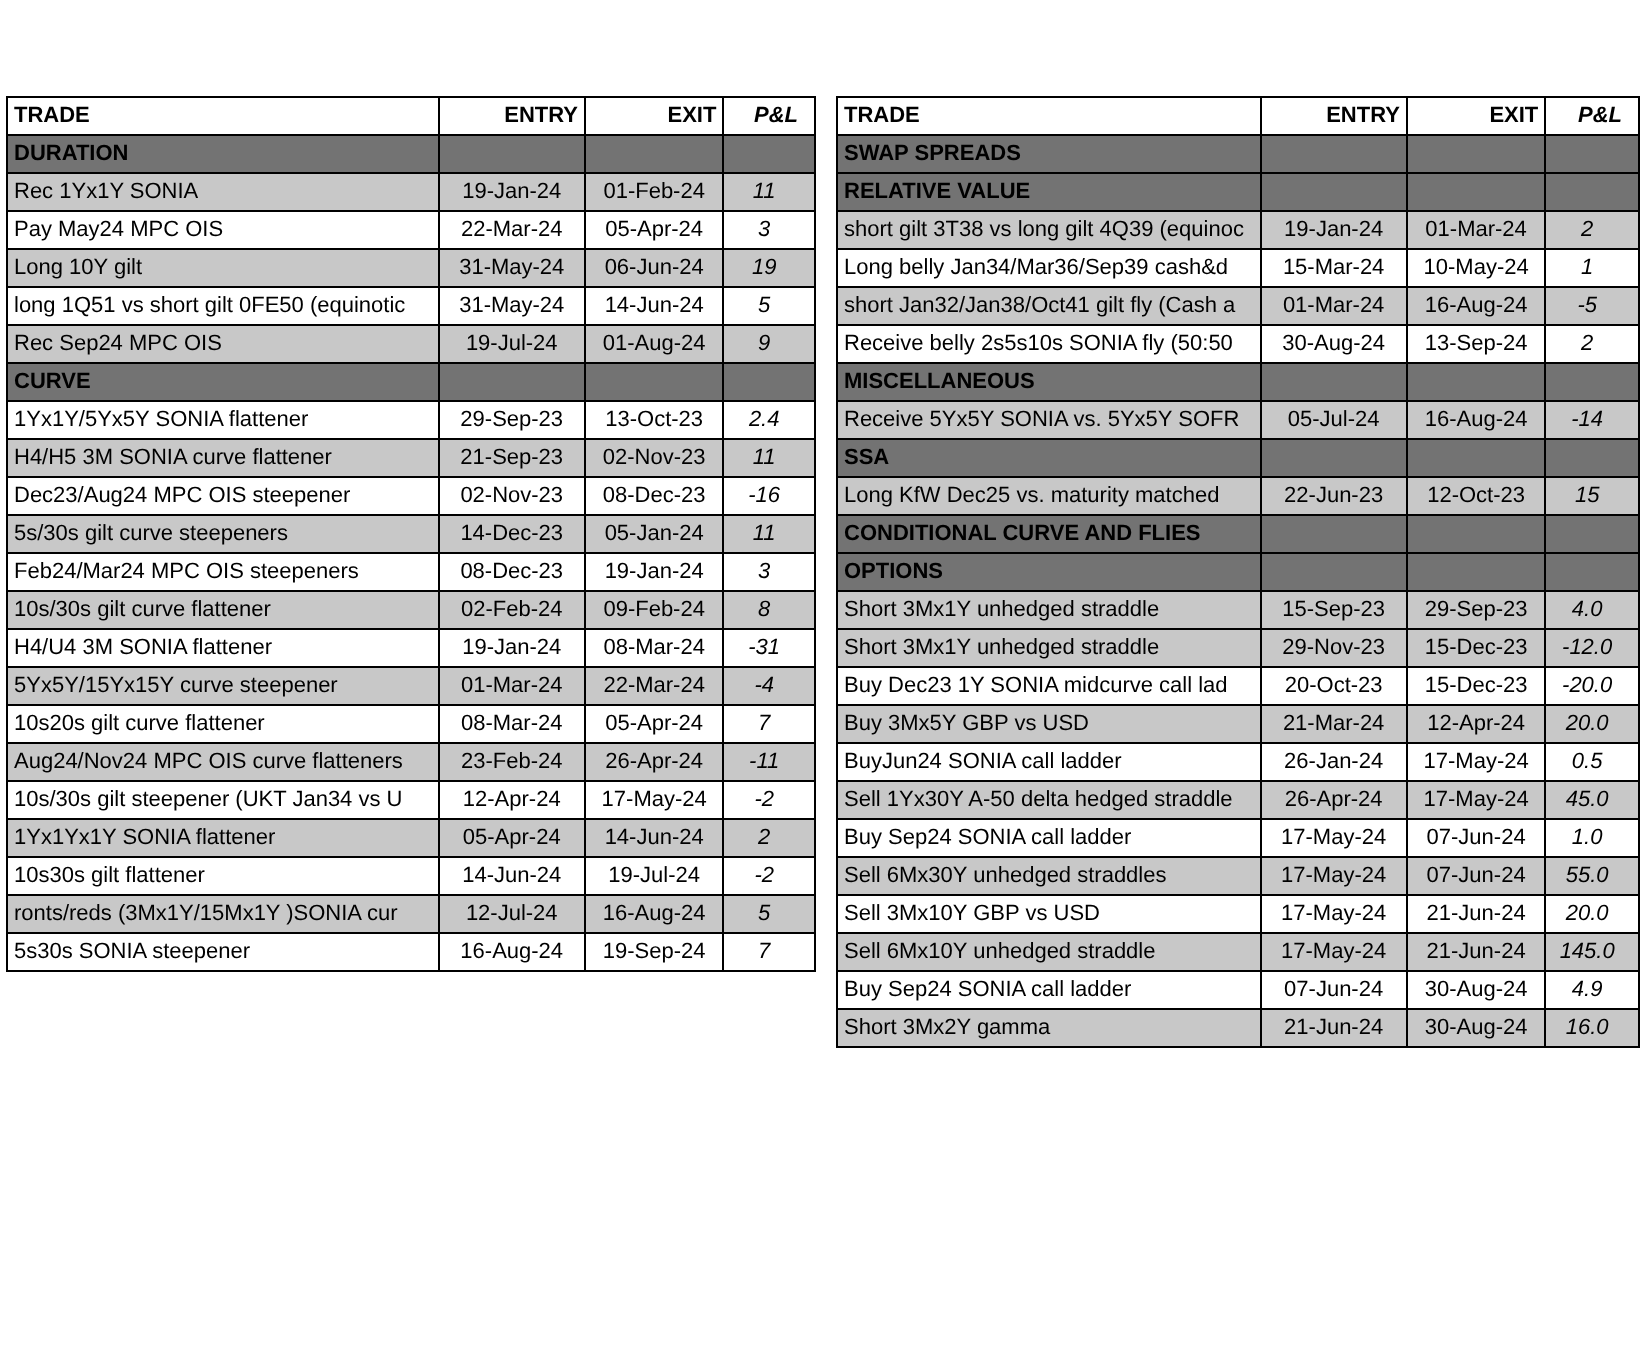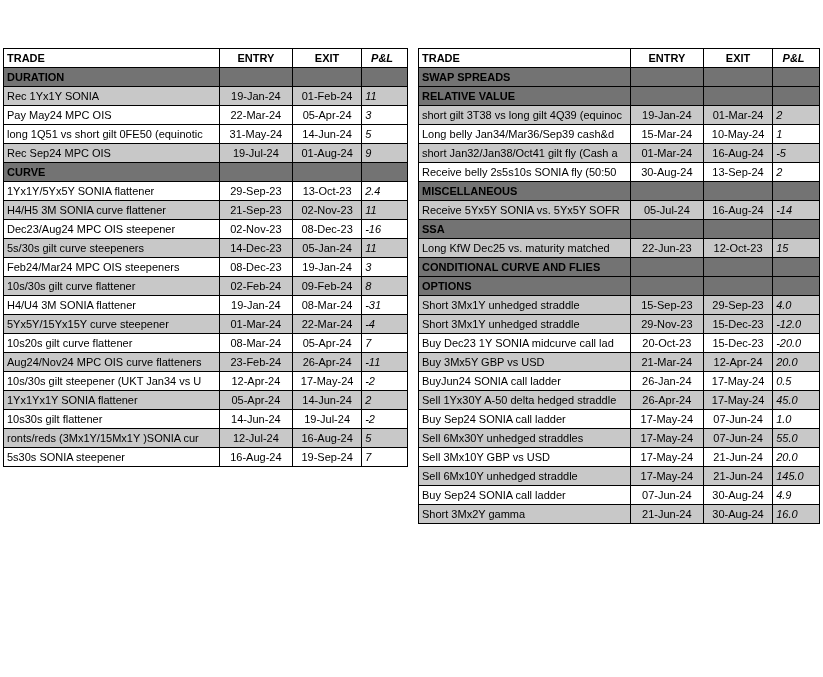--- a/index.html
+++ b/index.html
@@ -51,35 +51,35 @@
   .c-pl    { width: 45px; text-align: right; padding-right: 8px !important; font-style: italic; }
 
   .panel-right .c-trade { width: 208px; }
   .panel-right .c-entry { width: 72px; }
   .panel-right .c-exit  { width: 68px; }
   .panel-right .c-pl    { width: 46px; }
 
   tr.head td {
     font-weight: bold;
     background: #ffffff;
-    text-align: center;
+    text-align: right;
   }
   tr.head td.c-trade { text-align: left; }
 
   tr.section td {
     font-weight: bold;
     background: #737373;
   }
   tr.alt td {
     background: #c8c8c8;
   }
   tr.plain td {
     background: #ffffff;
   }
-  .num { text-align: left; padding-right: 8px; }
+  .num { text-align: center; padding-right: 8px; }
   .ctr { text-align: center; }
 </style>
 </head>
 <body>
 
 <div class="page">
 
   <div class="panel panel-left">
     <table class="grid">
       <colgroup>
@@ -106,20 +106,26 @@
             <td class="c-entry ctr">19-Jan-24</td>
             <td class="c-exit ctr">01-Feb-24</td>
             <td class="c-pl num">11</td>
           </tr>
           <tr class="plain">
             <td class="c-trade">Pay May24 MPC OIS</td>
             <td class="c-entry ctr">22-Mar-24</td>
             <td class="c-exit ctr">05-Apr-24</td>
             <td class="c-pl num">3</td>
           </tr>
+          <tr class="alt">
+            <td class="c-trade">Long 10Y gilt</td>
+            <td class="c-entry ctr">31-May-24</td>
+            <td class="c-exit ctr">06-Jun-24</td>
+            <td class="c-pl num">19</td>
+          </tr>
           <tr class="plain">
             <td class="c-trade">long 1Q51 vs short gilt 0FE50 (equinotic</td>
             <td class="c-entry ctr">31-May-24</td>
             <td class="c-exit ctr">14-Jun-24</td>
             <td class="c-pl num">5</td>
           </tr>
           <tr class="alt">
             <td class="c-trade">Rec Sep24 MPC OIS</td>
             <td class="c-entry ctr">19-Jul-24</td>
             <td class="c-exit ctr">01-Aug-24</td>

